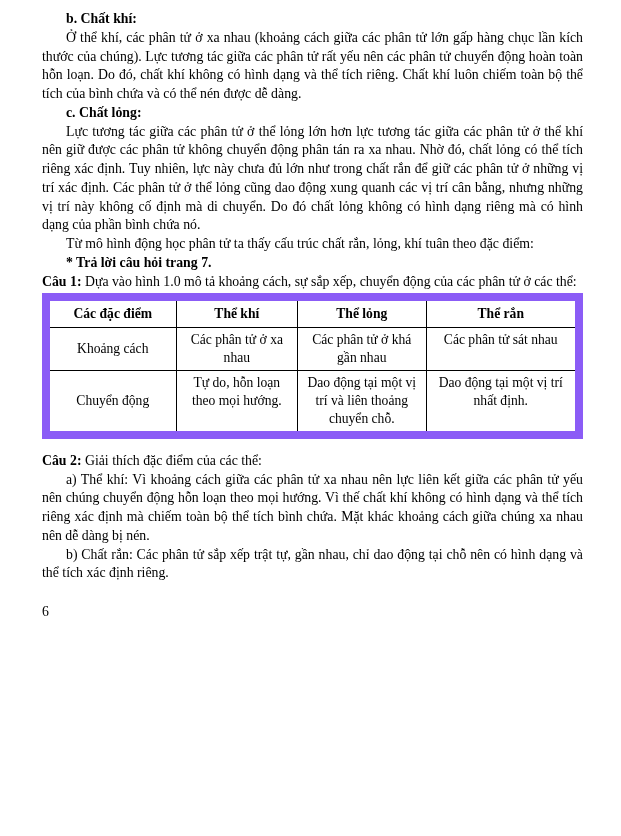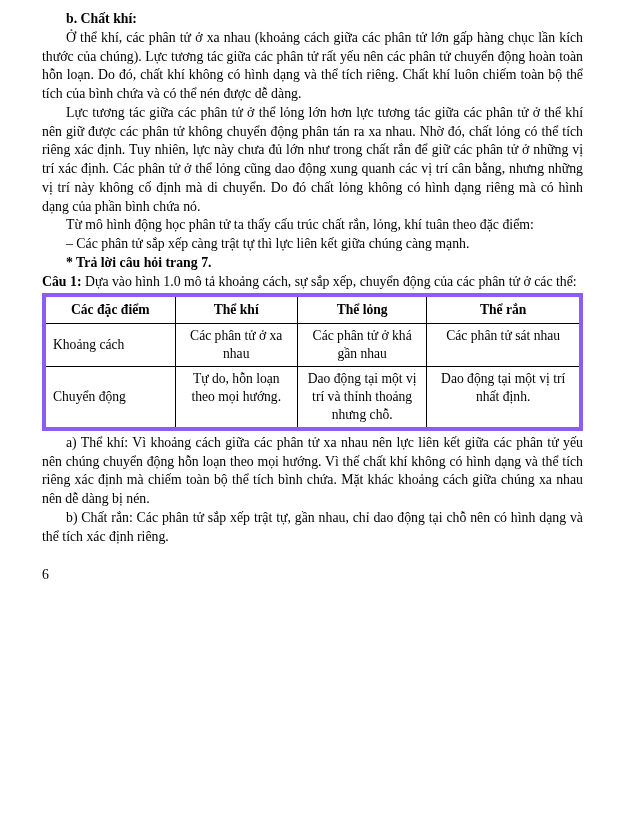--- a/index.html
+++ b/index.html
@@ -20,63 +20,63 @@
   }
   p { text-align: justify; }
   .indent { text-indent: 24px; }
   .bold { font-weight: bold; }
   
   .hang { padding-left: 24px; text-indent: -24px; }
 
   table.states {
     width: 100%;
     border-collapse: collapse;
-    border: 4px solid #8b5cf6;
-    margin: 2px 0 3px 0;
+    border: 8px solid #8b5cf6;
+    margin: 2px 0 13px 0;
   }
   table.states th, table.states td {
     border: 1.4px solid #000;
     padding: 3px 7px;
     font-size: 13.6px;
     line-height: 1.32;
   }
   table.states th {
     text-align: center;
     font-weight: bold;
     padding: 4px 4px;
   }
   table.states td { vertical-align: top; text-align: center; }
   table.states td.rowlabel {
     vertical-align: middle;
-    text-align: left;
+    text-align: center;
   }
   col.c1 { width: 24.4%; }
   col.c2 { width: 22.8%; }
   col.c3 { width: 24.1%; }
   col.c4 { width: 28.7%; }
 
   .pagenum { margin-top: 20px; text-align: left; }
 </style>
 </head>
 <body>
 
 <div class="page">
 
   <p class="indent bold">b. Chất khí:</p>
 
   <p class="indent">Ở thể khí, các phân tử ở xa nhau (khoảng cách giữa các phân tử lớn gấp hàng chục lần kích thước của chúng). Lực tương tác giữa các phân tử rất yếu nên các phân tử chuyển động hoàn toàn hỗn loạn. Do đó, chất khí không có hình dạng và thể tích riêng. Chất khí luôn chiếm toàn bộ thể tích của bình chứa và có thể nén được dễ dàng.</p>
 
+  <p class="indent bold">c. Chất lỏng:</p>
 
 
   <p class="indent">Lực tương tác giữa các phân tử ở thể lỏng lớn hơn lực tương tác giữa các phân tử ở thể khí nên giữ được các phân tử không chuyển động phân tán ra xa nhau. Nhờ đó, chất lỏng có thể tích riêng xác định. Tuy nhiên, lực này chưa đủ lớn như trong chất rắn để giữ các phân tử ở những vị trí xác định. Các phân tử ở thể lỏng cũng dao động xung quanh các vị trí cân bằng, nhưng những vị trí này không cố định mà di chuyển. Do đó chất lỏng không có hình dạng riêng mà có hình dạng của phần bình chứa nó.</p>
 
   <p class="indent">Từ mô hình động học phân tử ta thấy cấu trúc chất rắn, lỏng, khí tuân theo đặc điểm:</p>
 
 
-  <p class="indent">– Các phân tử sắp xếp càng trật tự thì lực liên kết giữa chúng càng mạnh.</p>
 
   <p class="indent bold">* Trả lời câu hỏi trang 7.</p>
 
   <p class="hang">
     <b>Câu 1:</b>
     <span>Dựa vào hình 1.0 mô tả khoảng cách, sự sắp xếp, chuyển động của các phân tử ở các thể:</span>
   </p>
 
   <table class="states">
     <colgroup>
@@ -96,26 +96,30 @@
     <tbody>
       <tr>
         <td class="rowlabel">Khoảng cách</td>
         <td>Các phân tử ở xa nhau</td>
         <td>Các phân tử ở khá gần nhau</td>
         <td>Các phân tử sát nhau</td>
       </tr>
       <tr>
         <td class="rowlabel">Chuyển động</td>
         <td>Tự do, hỗn loạn theo mọi hướng.</td>
-        <td>Dao động tại một vị trí và thỉnh thoảng nhưng chỗ.</td>
+        <td>Dao động tại một vị trí và liên thoảng chuyển chỗ.</td>
         <td>Dao động tại một vị trí nhất định.</td>
       </tr>
     </tbody>
   </table>
 
+  <p class="hang">
+    <b>Câu 2:</b>
+    <span>Giải thích đặc điểm của các thể:</span>
+  </p>
 
   <p class="indent">a) Thể khí: Vì khoảng cách giữa các phân tử xa nhau nên lực liên kết giữa các phân tử yếu nên chúng chuyển động hỗn loạn theo mọi hướng. Vì thế chất khí không có hình dạng và thể tích riêng xác định mà chiếm toàn bộ thể tích bình chứa. Mặt khác khoảng cách giữa chúng xa nhau nên dễ dàng bị nén.</p>
 
   <p class="indent">b) Chất rắn: Các phân tử sắp xếp trật tự, gần nhau, chỉ dao động tại chỗ nên có hình dạng và thể tích xác định riêng.</p>
 
   <div class="pagenum">6</div>
 
 </div>
 
 </body></html>

